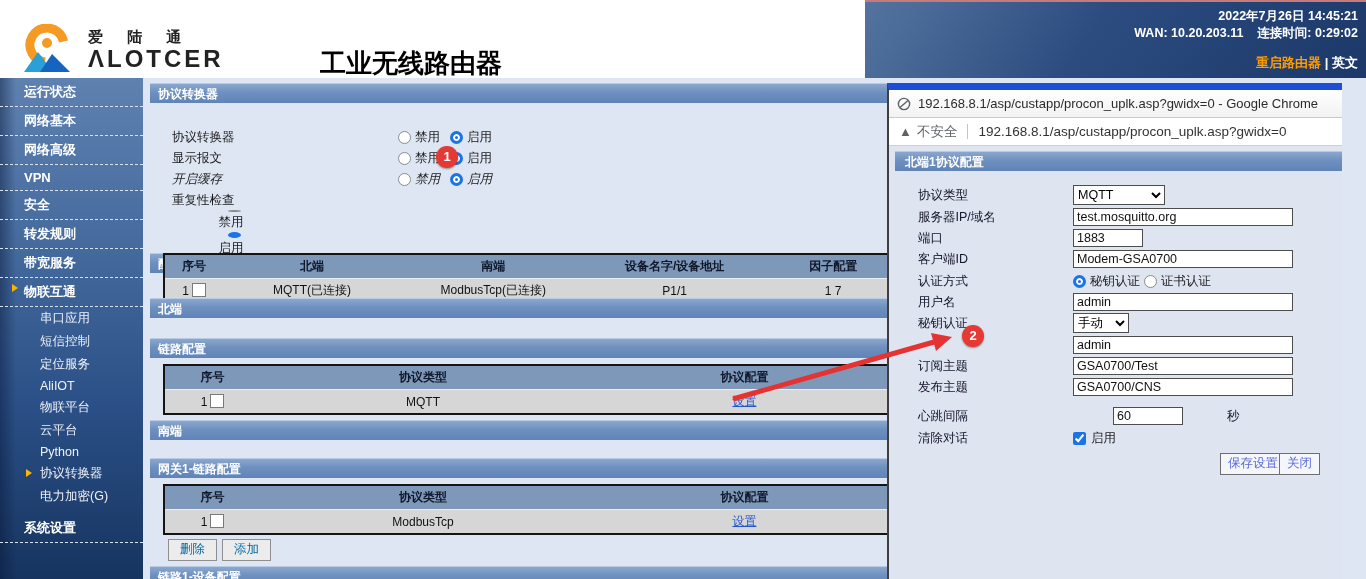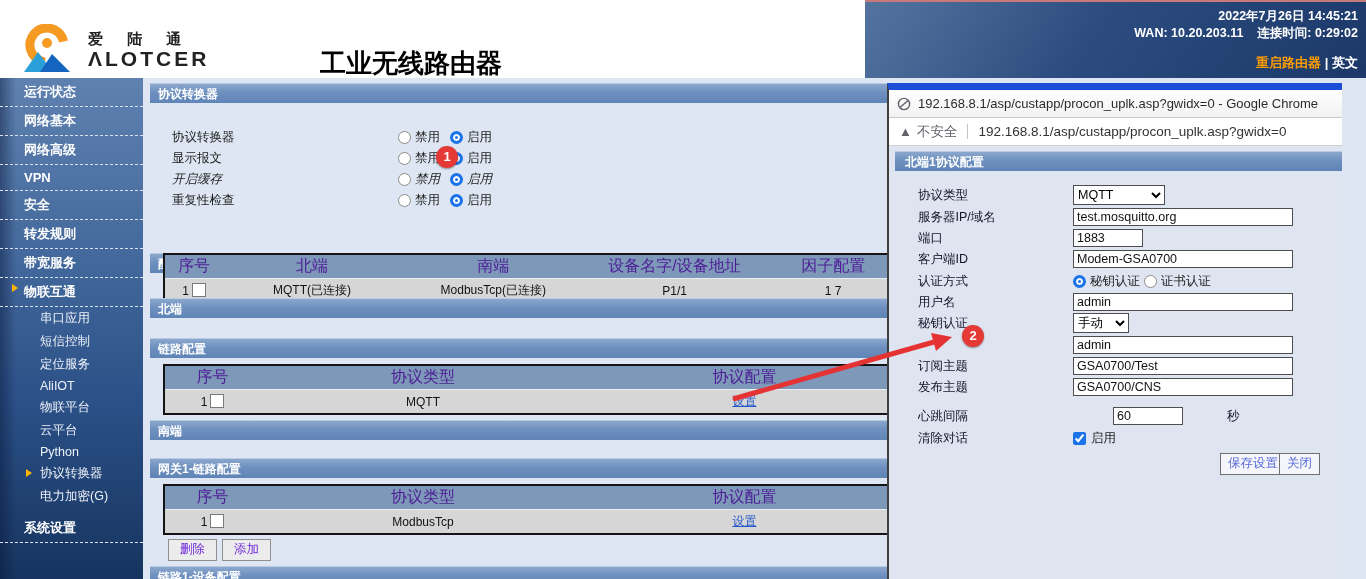--- a/index.html
+++ b/index.html
@@ -11,21 +11,21 @@
   .header-right{position:absolute;left:865px;top:0;width:501px;height:78px;
     background:linear-gradient(125deg,#54749f 0%,#2c4c80 45%,#1b3868 100%);
     border-top:2px solid #c77a7a;box-sizing:border-box;color:#fff;}
   .hdr-times{position:absolute;right:8px;top:6px;text-align:right;font-weight:bold;font-size:12.5px;line-height:17px;}
   .hdr-links{position:absolute;right:8px;bottom:6px;font-weight:bold;font-size:13px;}
   .reboot{color:#ff9c00;cursor:pointer;}
   .lang{color:#ffffff;cursor:pointer;}
   .logo{position:absolute;left:16px;top:24px;display:flex;align-items:center;}
   .logo-text{margin-left:10px;color:#222;}
   .logo-cn{font-size:15px;font-weight:bold;letter-spacing:10px;}
-  .logo-en{font-size:21px;font-weight:bold;letter-spacing:3px;margin-top:-2px;}
+  .logo-en{font-size:24px;font-weight:bold;letter-spacing:3px;margin-top:-2px;}
   .page-title{position:absolute;left:320px;top:46px;font-size:26px;font-weight:bold;color:#000;}
 
   
   .sidebar{position:absolute;left:0;top:78px;width:143px;height:501px;
     background:linear-gradient(90deg,rgba(8,22,55,.45) 0,rgba(8,22,55,0) 16px),
                linear-gradient(180deg,#5e81b0 0%,#44699c 35%,#2b5087 65%,#16345f 100%);}
   .nav-item{position:relative;color:#fff;cursor:pointer;}
   .nav-top{font-weight:bold;font-size:13px;padding:5px 0 5px 24px;border-bottom:1px dashed #d9e2f0;}
   .nav-sub{font-weight:normal;font-size:12.5px;color:#eef2f9;padding:3px 0 3px 40px;}
   .nav-arrow{position:absolute;top:6px;width:0;height:0;border-left:6px solid #ffb400;
@@ -42,28 +42,28 @@
     border-top:1px solid #b9cbe2;}
   .form-row{position:absolute;left:29px;height:20px;line-height:20px;display:flex;align-items:center;}
   .form-label{width:128px;color:#1c1c1c;font-size:12.5px;}
   .radio{display:inline-block;width:13px;height:13px;border-radius:50%;background:#fff;
     border:1px solid #8b8b8b;box-sizing:border-box;vertical-align:middle;margin-right:4px;}
   .radio.checked{border:3.5px solid #1a73e8;background:#1a73e8;box-shadow:inset 0 0 0 2px #fff;}
   .opt-label{margin-right:10px;font-size:12.5px;color:#1c1c1c;}
 
   table.grid{position:absolute;left:20px;width:742px;border-collapse:collapse;
     border:2px solid #141414;table-layout:fixed;background:#d6d6d6;}
-  table.grid th{background:#7e98ba;color:#4c1d95;font-weight:normal;font-size:16px;height:21px;
+  table.grid th{background:#7e98ba;color:#0f172a;font-weight:bold;font-size:12px;height:21px;
     border-bottom:1px solid #e9eef5;}
   table.grid td{background:#d6d6d6;color:#111;font-size:12px;height:21px;text-align:center;}
   .cellbox{display:inline-block;width:12px;height:12px;background:#fff;border:1px solid #7a7a7a;
     vertical-align:-2px;margin-left:3px;}
   a.setlink{color:#2255cc;text-decoration:underline;cursor:pointer;}
   .btn-gray{position:absolute;width:47px;height:20px;line-height:18px;text-align:center;
-    background:#ececec;border:1px solid #8f8f8f;color:#6d28d9;font-size:12.5px;cursor:pointer;}
+    background:#ececec;border:1px solid #8f8f8f;color:#0369a1;font-size:12.5px;cursor:pointer;}
 
   
   .popup{position:absolute;left:887px;top:83px;width:455px;height:496px;background:#dfe4f1;
     border-left:2px solid #3f3f3f;border-top:7px solid #1d4ed8;box-sizing:border-box;}
   .pop-titlebar{height:27px;background:linear-gradient(180deg,#ffffff,#f2f2f2);
     border-bottom:1px solid #c9c9c9;display:flex;align-items:center;padding-left:8px;
     color:#2b2b2b;font-size:13px;}
   .pop-addrbar{height:27px;background:#ffffff;border-bottom:1px solid #cfcfcf;display:flex;
     align-items:center;padding-left:10px;color:#5f6368;font-size:13.5px;}
   .addr-div{width:1px;height:15px;background:#c4c4c4;margin:0 10px;}
@@ -174,21 +174,21 @@
       <span class="opt-label">启用</span>
     </div>
     <div class="form-row" style="top:91px;font-style:italic;">
       <span class="form-label">开启缓存</span>
       <span style="width:98px;"></span>
       <span class="radio"></span>
       <span class="opt-label">禁用</span>
       <span class="radio checked"></span>
       <span class="opt-label">启用</span>
     </div>
-    <div class="form-row" style="top:112px;">
+    <div class="form-row" style="top:112px;flex-direction:column;">
       <span class="form-label">重复性检查</span>
       <span style="width:98px;"></span>
       <span class="radio"></span>
       <span class="opt-label">禁用</span>
       <span class="radio checked"></span>
       <span class="opt-label">启用</span>
     </div>
 
     <div class="bar" style="top:131px;margin-top:44px;">配置列表</div>
 

